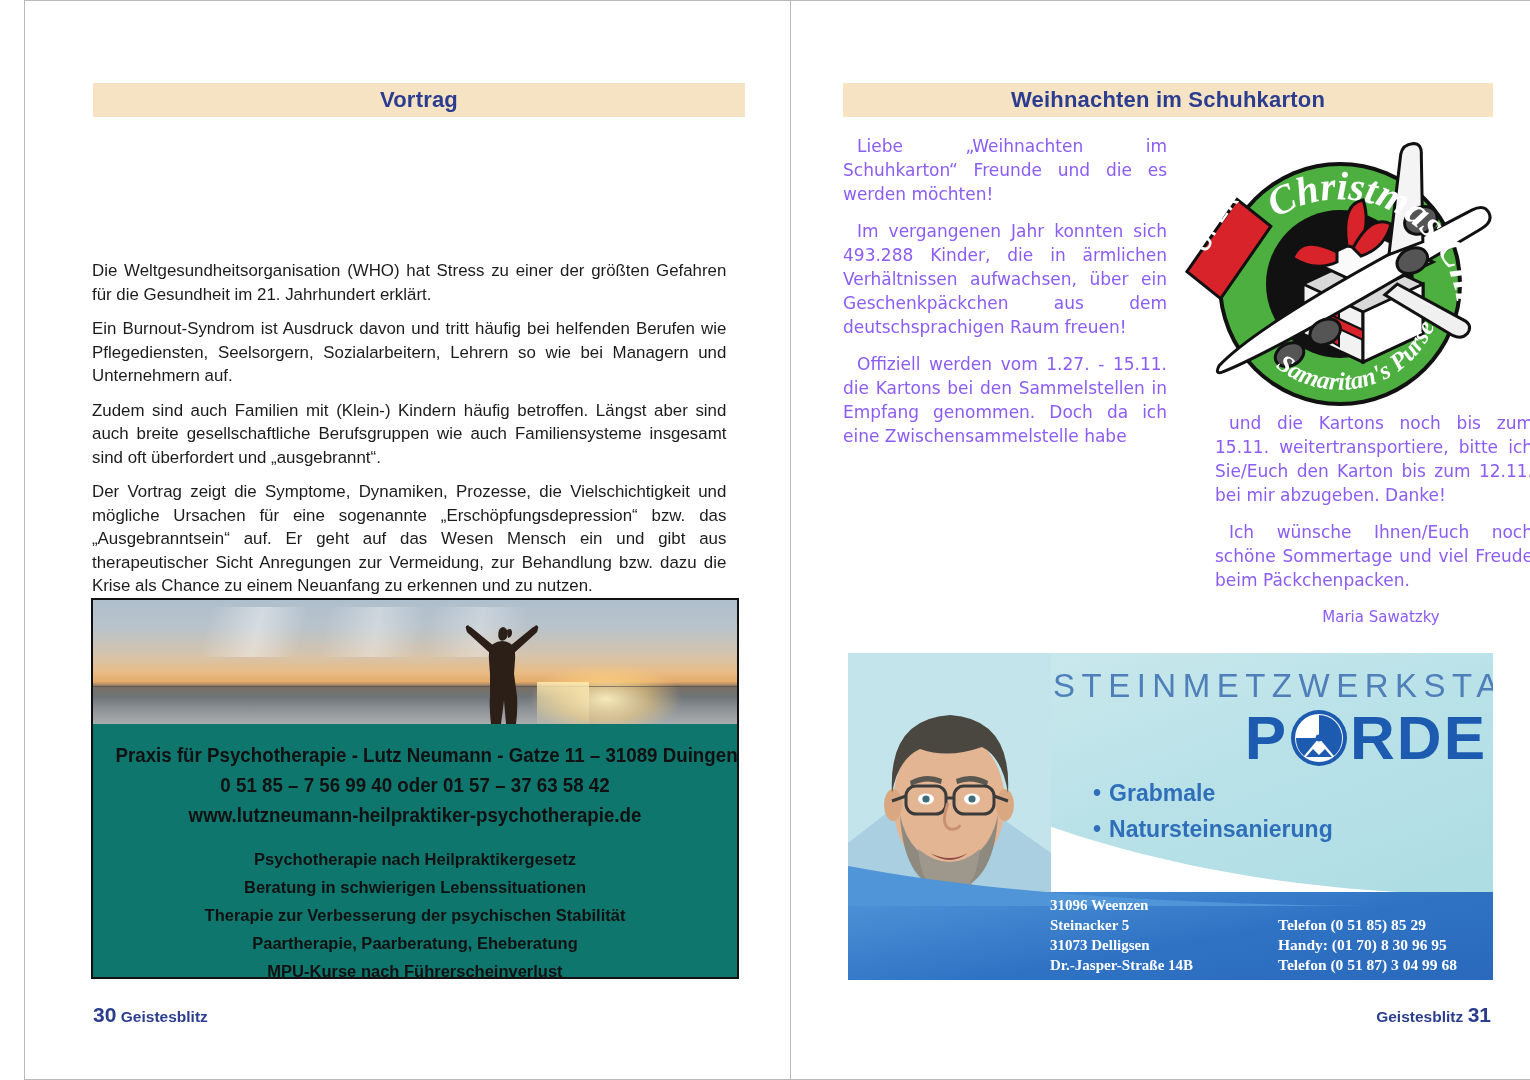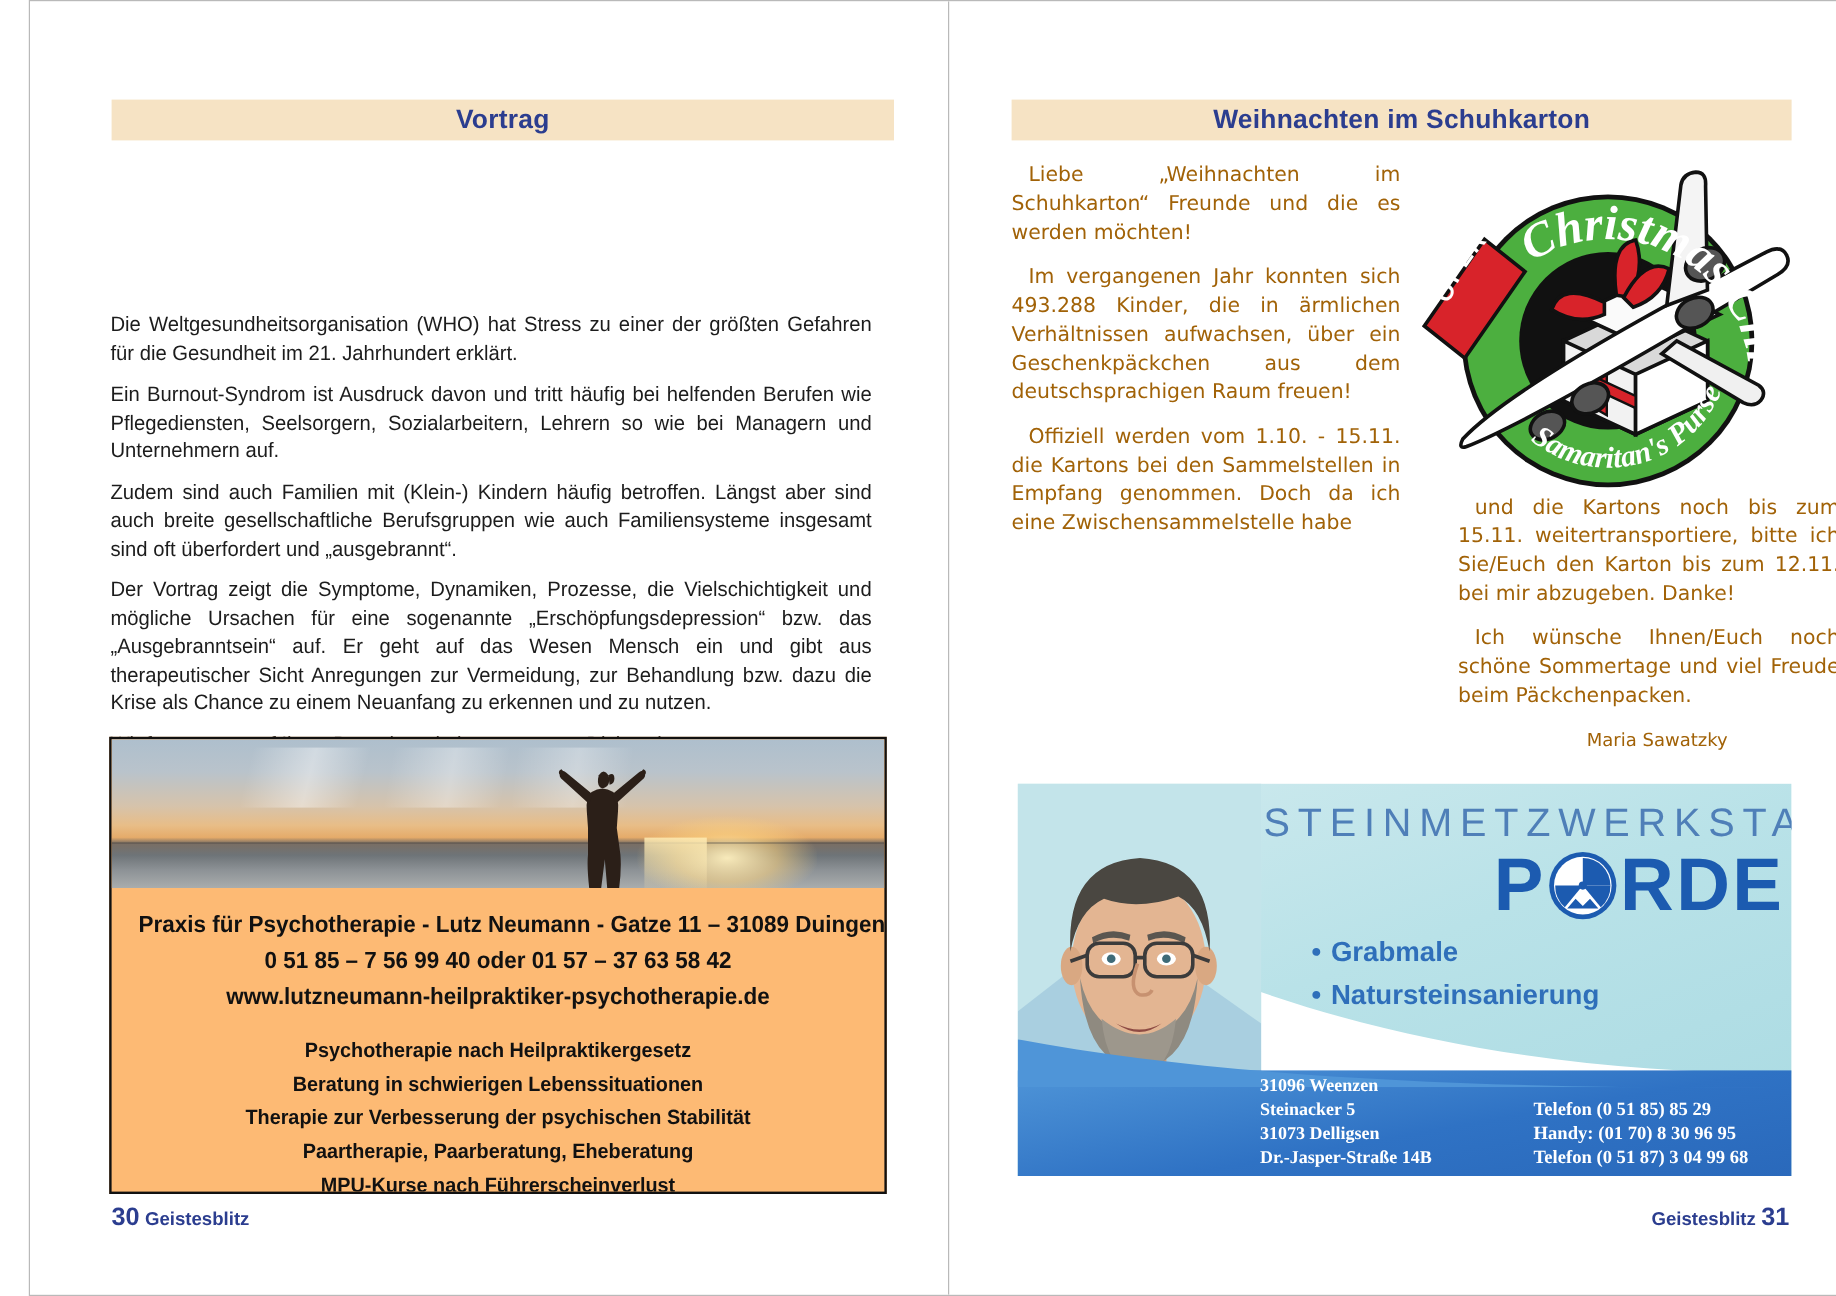--- a/index.html
+++ b/index.html
@@ -67,24 +67,24 @@
     text-align: justify;
     margin-bottom: 11px;
     font-family: "Liberation Sans Narrow", "Liberation Sans", sans-serif;
     transform: scaleX(0.97);
     transform-origin: left center;
   }
   .body-left p:last-child { margin-bottom: 0; }
 
   
   .ad-box {
-    position: absolute; left: 66px; top: 613px;
+    position: absolute; left: 66px; top: 597px;
     width: 648px; height: 381px;
     border: 2px solid #111;
-    background: #fdba74;
+    background: #0f766e;
     overflow: hidden;
   }
   .ad-photo {
     position: relative;
     width: 100%; height: 124px;
     overflow: hidden;
     background: linear-gradient(to bottom,
        #aebfcd 0%, #b9c3cb 22%, #d6c3ab 45%,
        #e8bd87 58%, #e5ab6a 66%, #7a6e63 70%,
        #6e7478 78%, #8d9296 88%, #a9adad 100%);
@@ -127,21 +127,21 @@
     font-weight: bold; font-size: 17.2px; line-height: 28px; color: #111;
     font-family: "Liberation Sans Narrow", "Liberation Sans", sans-serif;
     transform: scaleX(0.96); transform-origin: center;
     white-space: nowrap;
   }
 
   
   .rcol {
     position: absolute;
     font-size: 17px; line-height: 24px;
-    color: #a16207; text-align: justify;
+    color: #8b5cf6; text-align: justify;
     font-family: "DejaVu Sans", sans-serif;
   }
   .rcol p { margin-bottom: 13px; text-indent: 14px; }
   .rcol p:last-child { margin-bottom: 0; }
   .rcol-a { left: 818px; top: 133px; width: 324px; }
   .rcol-b { left: 1190px; top: 410px; width: 318px; }
   .signature {
     text-align: center; text-indent: 0;
     font-size: 15px; margin-top: 4px;
     font-family: "DejaVu Sans", sans-serif;
@@ -298,21 +298,21 @@
   <div class="page page-right">
 
     <div class="banner" style="left:52px; top:82px; width:650px;">
       <span class="banner-text">Weihnachten im Schuhkarton</span>
     </div>
   </div>
 
   <div class="rcol rcol-a">
     <p>Liebe „Weihnachten im Schuhkarton“ Freunde und die es werden möchten!</p>
     <p>Im vergangenen Jahr konnten sich 493.288 Kinder, die in ärmlichen Verhältnissen aufwachsen, über ein Geschenkpäckchen aus dem deutschsprachigen Raum freuen!</p>
-    <p>Offiziell werden vom 1.10. - 15.11. die Kartons bei den Sammelstellen in Empfang genommen. Doch da ich eine Zwischensammelstelle habe</p>
+    <p>Offiziell werden vom 1.27. - 15.11. die Kartons bei den Sammelstellen in Empfang genommen. Doch da ich eine Zwischensammelstelle habe</p>
   </div>
 
   <div class="rcol rcol-b">
     <p>und die Kartons noch bis zum 15.11. weitertransportiere, bitte ich Sie/Euch den Karton bis zum 12.11. bei mir abzugeben. Danke!</p>
     <p>Ich wünsche Ihnen/Euch noch schöne Sommertage und viel Freude beim Päckchenpacken.</p>
     <p class="signature">Maria Sawatzky</p>
   </div>
 
   <div class="occ-logo">
     <svg viewBox="0 0 310 278" xmlns="http://www.w3.org/2000/svg">

